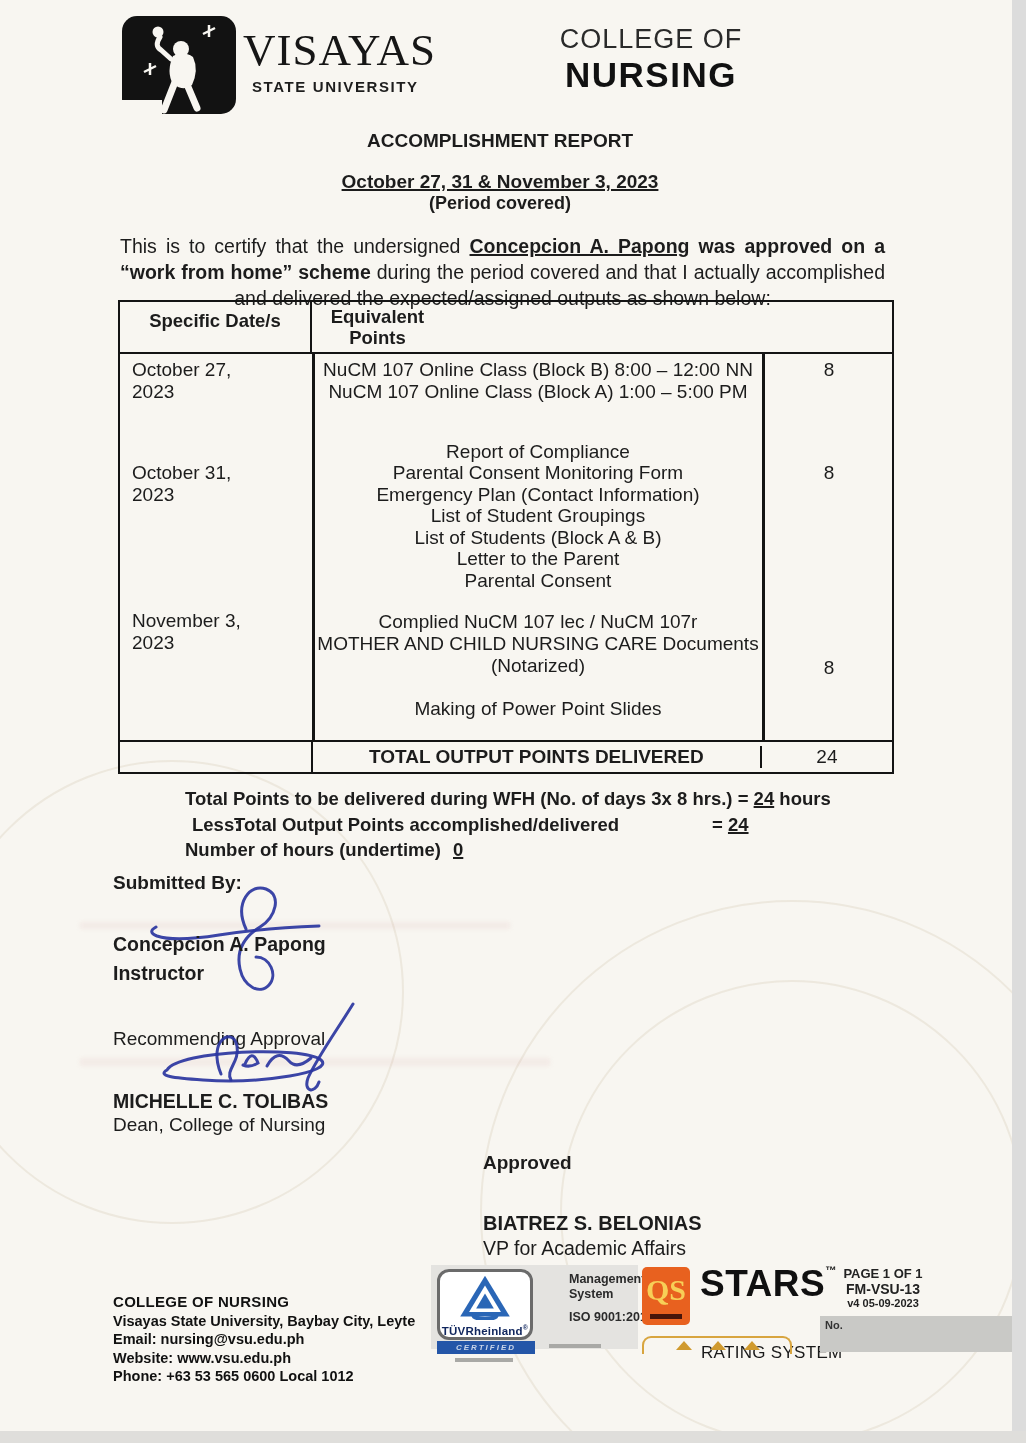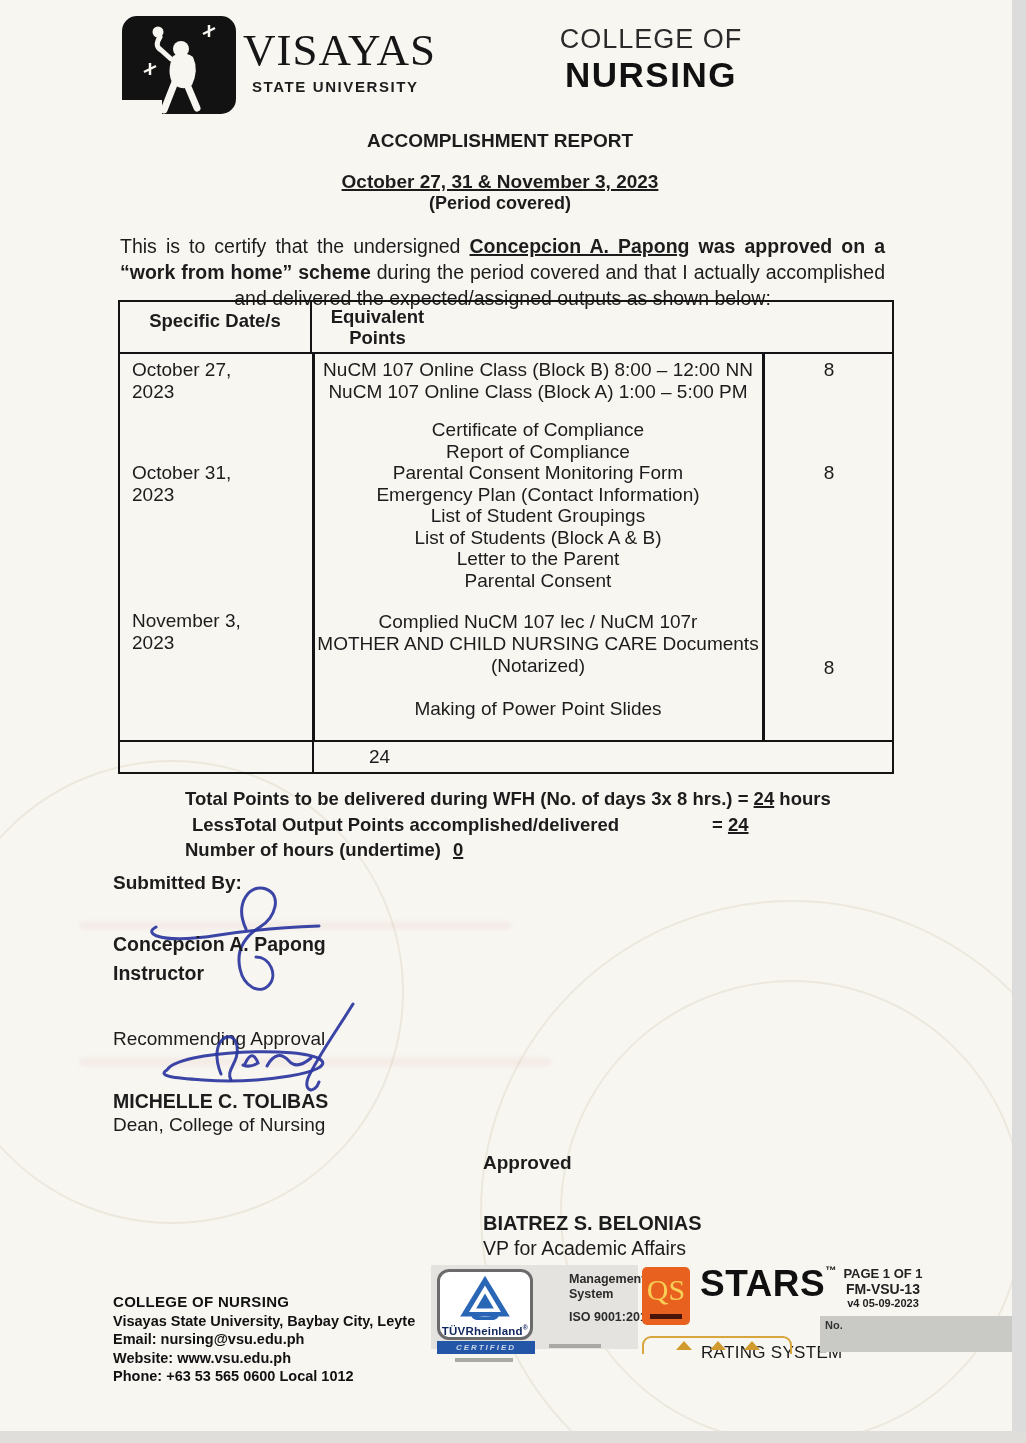--- a/index.html
+++ b/index.html
@@ -59,21 +59,21 @@
   
   .foot-left{left:113px; top:1261px; font-size:14.5px; font-weight:bold; line-height:18.5px; color:#111;margin-top:32px;}
   .gray-panel{background:#e4e3e0;}
   .tuv-box{left:437px; top:1269px; width:96px; height:71px; background:#fff; border:3px solid #6b6b6b; border-radius:12px; box-sizing:border-box; text-align:center;}
   .tuv-name{font-size:11.5px; font-weight:bold; color:#10265e; letter-spacing:0.2px;}
   .tuv-band{left:437px; top:1341px; width:98px; height:13px; background:#2456a8; color:rgba(255,255,255,0.75);
     font-size:8px; font-style:italic; letter-spacing:2px; text-align:center; line-height:13px; font-weight:bold;}
   .iso-text{left:549px; top:1272px; font-size:12.5px; font-weight:bold; line-height:15px; color:#2b2b2b;margin-left:20px;}
   .smudge{background:#a9a9a6; height:4px;}
   .qs-sq{left:642px; top:1267px; width:48px; height:58px; background:#e8611f; border-radius:5px; text-align:center;}
-  .qs-l{font-family:"Liberation Serif", serif; font-size:30px; font-weight:normal; color:#f7cf57; line-height:46px;}
+  .qs-l{font-family:"Liberation Serif", serif; font-size:30px; font-weight:bold; color:#f7cf57; line-height:46px;}
   .qs-bar{position:absolute; left:8px; bottom:6px; width:32px; height:5px; background:#47150a;}
   .stars-w{left:700px; top:1263px; font-size:37px; font-weight:bold; letter-spacing:0.5px; color:#101010;}
   .stars-tm{font-size:11px; vertical-align:22px; font-weight:bold;}
   .rating-w{left:701px; top:1305px; font-size:17px; color:#1a1a1a; letter-spacing:0.3px;margin-top:38px;}
   .stars-box{left:642px; top:1336px; width:150px; height:18px; border:2.5px solid #d8a53f;
     border-radius:9px 9px 0 0; border-bottom:none; box-sizing:border-box;}
   .star-tip{position:absolute; top:3px; width:0; height:0; border-left:8px solid transparent;
     border-right:8px solid transparent; border-bottom:9px solid #d09a2e;}
   .pageinfo{left:833px; top:1266px; width:100px; text-align:center; font-weight:bold; color:#222;}
   .pi1{font-size:13px;} .pi2{font-size:14px;} .pi3{font-size:11px;}
@@ -135,40 +135,40 @@
       <div class="cellline datecol" style="top:5px;">October 27,</div>
       <div class="cellline datecol" style="top:27px;">2023</div>
       <div class="cellline datecol" style="top:108px;">October 31,</div>
       <div class="cellline datecol" style="top:130px;">2023</div>
       <div class="cellline datecol" style="top:256px;">November 3,</div>
       <div class="cellline datecol" style="top:278px;">2023</div>
 
       <div class="cellline actcol" style="top:5px;">NuCM 107 Online Class (Block B) 8:00 – 12:00 NN</div>
       <div class="cellline actcol" style="top:27px;">NuCM 107 Online Class (Block A) 1:00 – 5:00 PM</div>
 
-      <div class="cellline actcol" style="top:65px;">Certificate of Compliance</div>
       <div class="cellline actcol" style="top:87px;">Report of Compliance</div>
       <div class="cellline actcol" style="top:108px;">Parental Consent Monitoring Form</div>
       <div class="cellline actcol" style="top:130px;">Emergency Plan (Contact Information)</div>
       <div class="cellline actcol" style="top:151px;">List of Student Groupings</div>
       <div class="cellline actcol" style="top:173px;">List of Students (Block A &amp; B)</div>
       <div class="cellline actcol" style="top:194px;">Letter to the Parent</div>
       <div class="cellline actcol" style="top:216px;">Parental Consent</div>
 
       <div class="cellline actcol" style="top:257px;">Complied NuCM 107 lec / NuCM 107r</div>
       <div class="cellline actcol" style="top:279px;">MOTHER AND CHILD NURSING CARE Documents</div>
       <div class="cellline actcol" style="top:301px;">(Notarized)</div>
       <div class="cellline actcol" style="top:344px;">Making of Power Point Slides</div>
 
       <div class="cellline ptscol" style="top:5px;">8</div>
       <div class="cellline ptscol" style="top:108px;">8</div>
       <div class="cellline ptscol" style="top:303px;">8</div>
     </div>
     <div class="t-total">
       <div class="c1" style="height:30px;"></div>
+      <div class="c2 lab">TOTAL OUTPUT POINTS DELIVERED</div>
       <div class="c3 val">24</div>
     </div>
   </div>
 
   <div class="abs summary">
     <div><span>Total Points to be delivered during WFH (No. of days 3x 8 hrs.) = </span><u>24</u><span> hours</span></div>
     <div style="padding-left:7px;"><span class="less-w">Less:</span><span class="line2-t">Total Output Points accomplished/delivered</span><span>= </span><u>24</u></div>
     <div><span class="line3-t">Number of hours (undertime)</span><u>0</u></div>
   </div>
 

